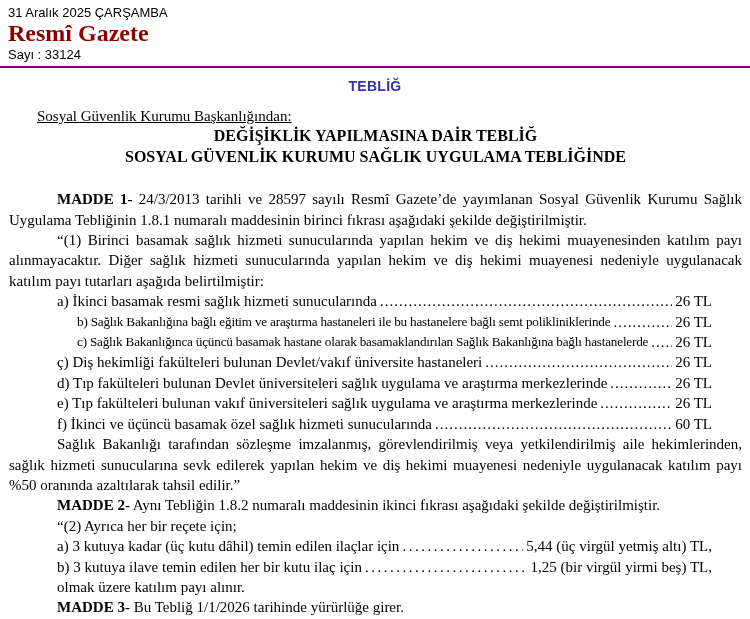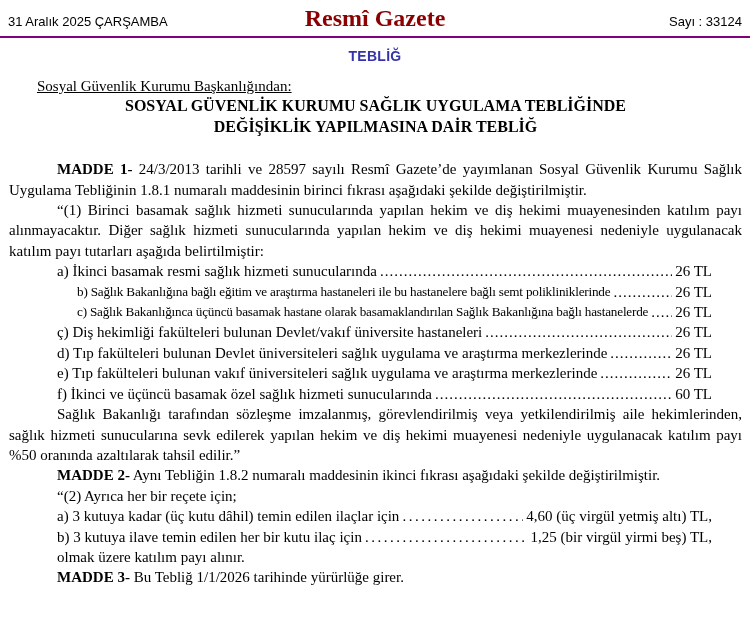--- a/index.html
+++ b/index.html
@@ -12,20 +12,21 @@
   *{box-sizing:border-box;}
   html,body{margin:0;padding:0;}
   body{
     width:750px;height:619px;overflow:hidden;
     background:var(--c-bg,#fff);color:var(--c-text,#000);
     font-family:"Liberation Serif",serif;font-size:15px;
   }
   .masthead-row{
     display:flex;align-items:baseline;
     padding:5px 8px 2px 8px;
+    flex-direction:column;
   }
   .masthead-date,.masthead-issue{
     flex:1;font-family:"Liberation Sans",sans-serif;font-size:13px;
   }
   .masthead-issue{text-align:right;}
   .masthead-title{
     flex:1.2;text-align:center;
     font-family:"Liberation Serif",serif;font-weight:bold;font-size:24px;
     color:var(--c-masthead,#8B0000);white-space:nowrap;
   }
@@ -73,22 +74,22 @@
 <div class="masthead-row">
   <span class="masthead-date">31 Aralık 2025 ÇARŞAMBA</span>
   <span class="masthead-title">Resmî Gazete</span>
   <span class="masthead-issue">Sayı : 33124</span>
 </div>
 <div class="header-rule"></div>
 <div class="section-heading">TEBLİĞ</div>
 
 <div class="doc-body">
   <div class="authority">Sosyal Güvenlik Kurumu Başkanlığından:</div>
+  <div class="doc-title">DEĞİŞİKLİK YAPILMASINA DAİR TEBLİĞ</div>
   <div class="doc-title">SOSYAL GÜVENLİK KURUMU SAĞLIK UYGULAMA TEBLİĞİNDE</div>
-  <div class="doc-title">DEĞİŞİKLİK YAPILMASINA DAİR TEBLİĞ</div>
 
   <p class="para gap-top"><b>MADDE 1-</b> <span>24/3/2013 tarihli ve 28597 sayılı Resmî Gazete’de yayımlanan Sosyal Güvenlik Kurumu Sağlık Uygulama Tebliğinin 1.8.1 numaralı maddesinin birinci fıkrası aşağıdaki şekilde değiştirilmiştir.</span></p>
   <p class="para">“(1) Birinci basamak sağlık hizmeti sunucularında yapılan hekim ve diş hekimi muayenesinden katılım payı alınmayacaktır. Diğer sağlık hizmeti sunucularında yapılan hekim ve diş hekimi muayenesi nedeniyle uygulanacak katılım payı tutarları aşağıda belirtilmiştir:</p>
 
   <div class="leader-row">
     <span class="txt">a) İkinci basamak resmi sağlık hizmeti sunucularında</span>
     <span class="dots"></span>
     <span class="val">26 TL</span>
   </div>
   <div class="leader-row condensed">
@@ -123,21 +124,21 @@
   </div>
 
   <p class="para">Sağlık Bakanlığı tarafından sözleşme imzalanmış, görevlendirilmiş veya yetkilendirilmiş aile hekimlerinden, sağlık hizmeti sunucularına sevk edilerek yapılan hekim ve diş hekimi muayenesi nedeniyle uygulanacak katılım payı %50 oranında azaltılarak tahsil edilir.”</p>
 
   <p class="para"><b>MADDE 2-</b> <span>Aynı Tebliğin 1.8.2 numaralı maddesinin ikinci fıkrası aşağıdaki şekilde değiştirilmiştir.</span></p>
   <p class="para noj">“(2) Ayrıca her bir reçete için;</p>
 
   <div class="leader-row wide-dots">
     <span class="txt">a) 3 kutuya kadar (üç kutu dâhil) temin edilen ilaçlar için</span>
     <span class="dots"></span>
-    <span class="val">4,60 (üç virgül yetmiş altı) TL,</span>
+    <span class="val">5,44 (üç virgül yetmiş altı) TL,</span>
   </div>
   <div class="leader-row wide-dots">
     <span class="txt">b) 3 kutuya ilave temin edilen her bir kutu ilaç için</span>
     <span class="dots"></span>
     <span class="val">1,25 (bir virgül yirmi beş) TL,</span>
   </div>
 
   <p class="para noj">olmak üzere katılım payı alınır.</p>
 
   <p class="para noj"><b>MADDE 3-</b> <span>Bu Tebliğ 1/1/2026 tarihinde yürürlüğe girer.</span></p>

